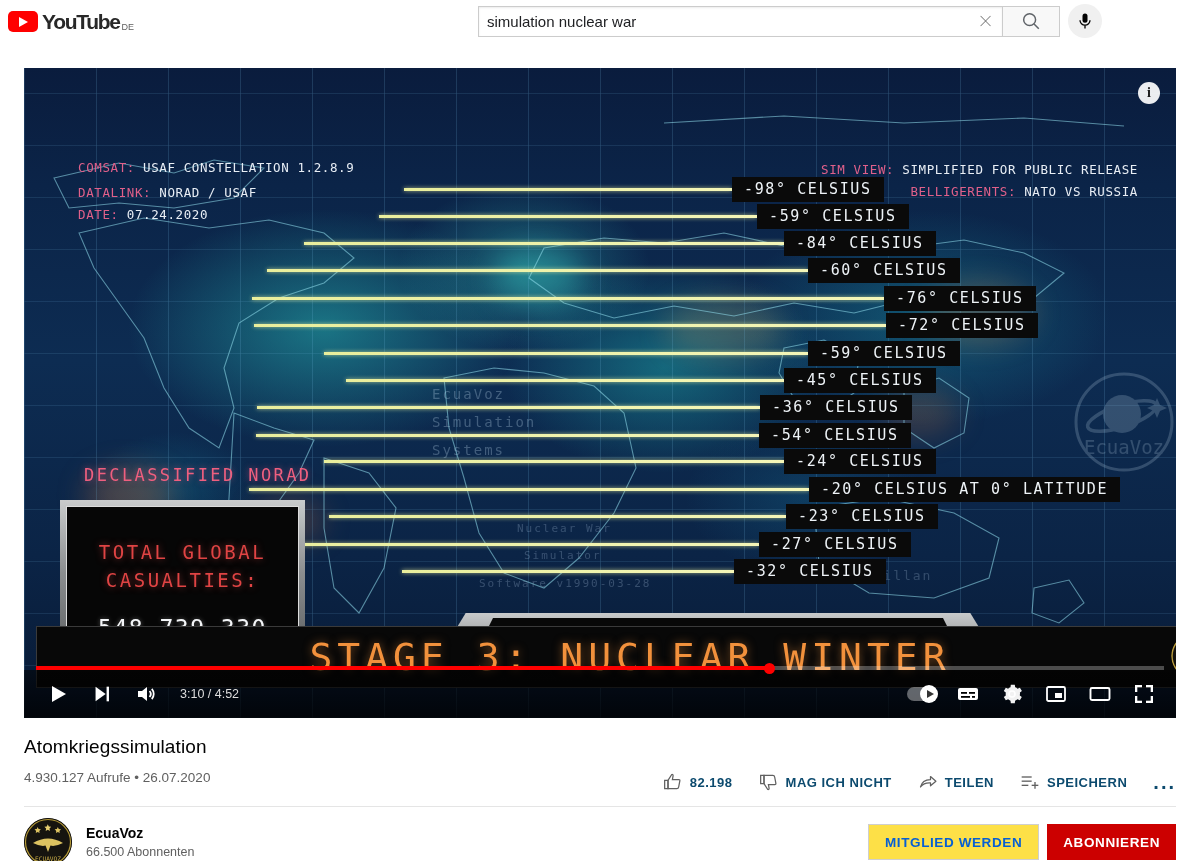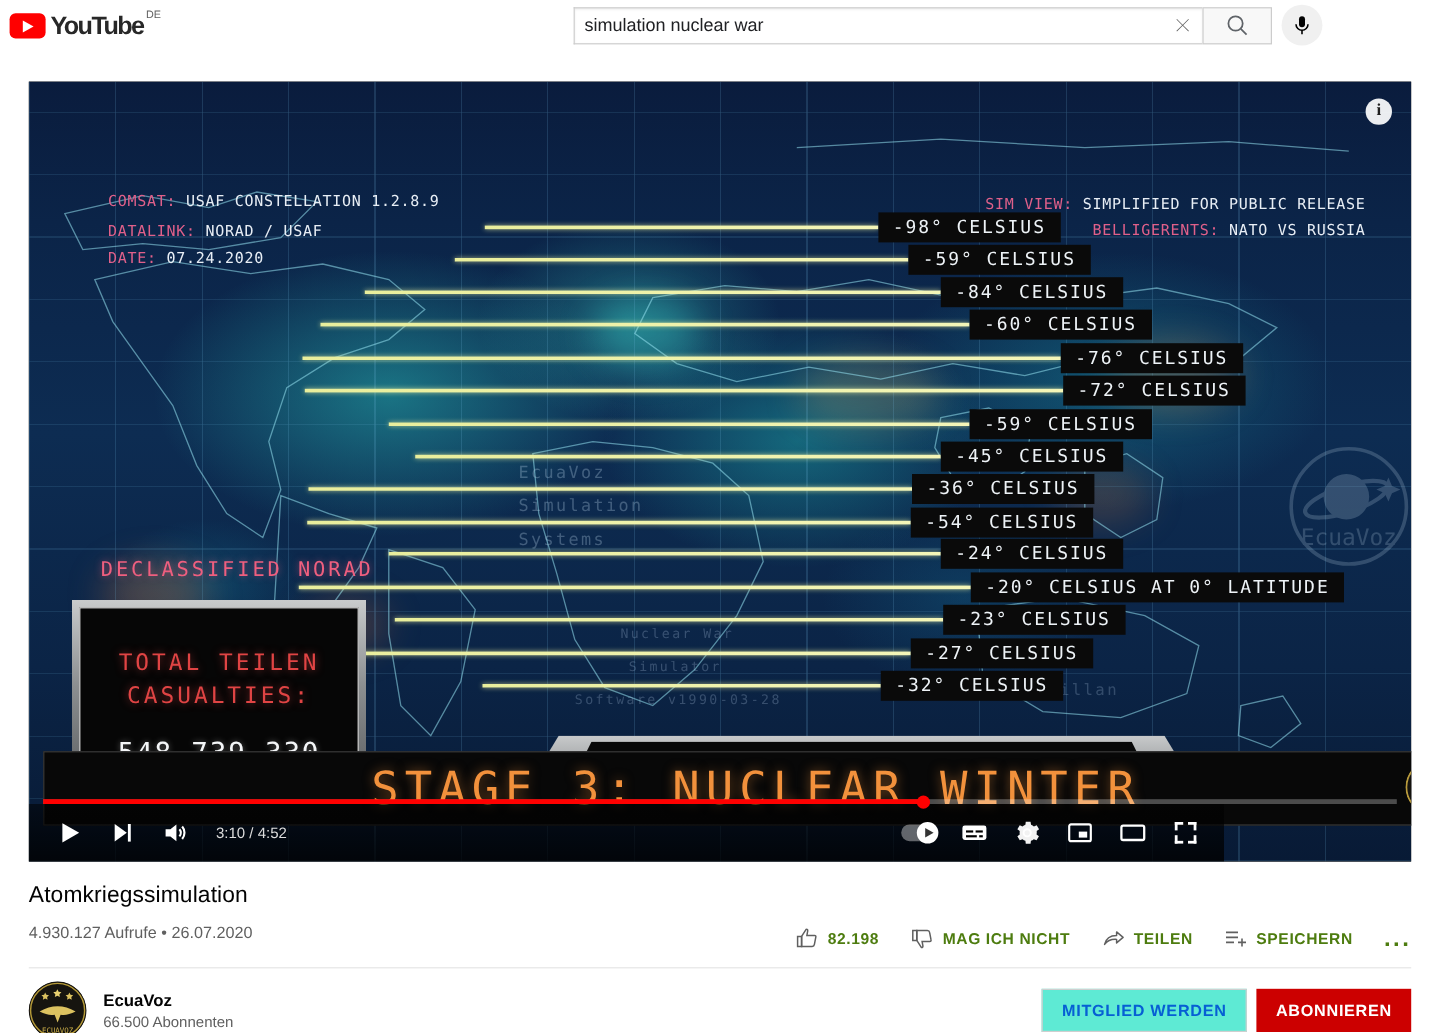--- a/index.html
+++ b/index.html
@@ -28,21 +28,21 @@
     content: ""; position: absolute; left: 11px; top: 5.5px;
     border-left: 9px solid #fff;
     border-top: 5.5px solid transparent;
     border-bottom: 5.5px solid transparent;
   }
   .yt-word {
     font-family: "Liberation Sans", sans-serif;
     font-weight: bold; font-size: 21px; letter-spacing: -1.3px;
     color: #282828; margin-left: 4px; margin-top: 3px;
   }
-  .yt-cc { font-size: 9px; color: #606060; margin-top: 0; margin-left: 2px; letter-spacing: 0; }
+  .yt-cc { font-size: 9px; color: #606060; margin-top: 15px; margin-left: 2px; letter-spacing: 0; }
 
   .search-area {
     position: absolute; left: 478px; top: 4px;
     display: flex; align-items: center;
   }
   .search-box {
     width: 524px; height: 31px;
     border: 1px solid #ccc; border-right: none;
     display: flex; align-items: center;
     background: #fff;
@@ -89,21 +89,21 @@
   .heat-blobs { position: absolute; inset: 0; }
   .blob { position: absolute; border-radius: 50%; filter: blur(14px); }
   .grid-lines { position: absolute; inset: 0; opacity: .33;
     background-image:
       repeating-linear-gradient(90deg, rgba(120,190,230,.55) 0 1px, transparent 1px 72px),
       repeating-linear-gradient(0deg, rgba(120,190,230,.40) 0 1px, transparent 1px 52px);
   }
   .continents { position: absolute; inset: 0; }
 
   .hud-text { position: absolute; font-family: "DejaVu Sans Mono", monospace; white-space: nowrap; }
-  .hud-label { color: #e0608a; margin-left: 12px; }
+  .hud-label { color: #e0608a; }
   .hud-val { color: #e8eef5; }
 
   .tl1 { left: 54px; top: 92px; font-size: 12.5px; letter-spacing: .6px; }
   .tl2 { left: 54px; top: 117px; font-size: 12.5px; letter-spacing: .6px; }
   .tl3 { left: 54px; top: 139px; font-size: 12.5px; letter-spacing: .6px; }
   .tr1 { right: 38px; top: 94px; font-size: 12.5px; letter-spacing: .6px; }
   .tr2 { right: 38px; top: 116px; font-size: 12.5px; letter-spacing: .6px; }
 
   .declassified {
     position: absolute; left: 60px; top: 397px;
@@ -208,21 +208,21 @@
     position: absolute; right: 16px; top: 14px;
     width: 22px; height: 22px; border-radius: 50%;
     background: rgba(255,255,255,.92);
     display: flex; align-items: center; justify-content: center;
     color: #1f1f1f; font-size: 14px; font-weight: bold;
     font-family: "Liberation Serif", serif; cursor: pointer;
   }
 
   
   .controls {
-    position: absolute; left: 0; bottom: 0; width: 996px; height: 48px;
+    position: absolute; left: 0; bottom: 0; width: 1152px; height: 48px;
     background: linear-gradient(180deg, rgba(0,0,0,.55), rgba(0,0,0,.82));
   }
   .progress-track {
     position: absolute; left: 12px; top: -4px; width: 1128px; height: 4px;
     background: rgba(255,255,255,.28);
   }
   .progress-fill { height: 100%; background: #ff0000; }
   .progress-knob {
     position: absolute; top: -3px; width: 11px; height: 11px;
     border-radius: 50%; background: #ff0000; margin-left: -5px;
@@ -256,21 +256,21 @@
   .meta { position: absolute; left: 24px; top: 736px; width: 1152px; }
   .video-title { font-size: 19px; color: #030303; font-weight: normal; letter-spacing: .1px; }
   .video-subline { font-size: 13.5px; color: #606060; margin-top: 12px; }
 
   .actions {
     position: absolute; right: 0; top: 36px;
     display: flex; align-items: center;
   }
   .action-item {
     display: flex; align-items: center; margin-left: 26px; cursor: pointer;
-    color: #4d7c0f; font-size: 13px; font-weight: bold; letter-spacing: .5px;
+    color: #0c4a6e; font-size: 13px; font-weight: bold; letter-spacing: .5px;
   }
   .action-item .lbl { margin-left: 7px; }
 
   .divider { position: absolute; left: 24px; top: 806px; width: 1152px; height: 1px; background: #e5e5e5; }
 
   .channel-row {
     position: absolute; left: 24px; top: 818px; width: 1152px;
     display: flex; align-items: center;
   }
   .avatar {
@@ -278,21 +278,21 @@
     background: radial-gradient(circle at 50% 40%, #3a3526, #141210 72%);
     position: relative; flex: none; cursor: pointer; overflow: hidden;
   }
   .channel-info { margin-left: 14px; }
   .channel-name { font-size: 14px; color: #030303; font-weight: bold; cursor: pointer; }
   .channel-subs { font-size: 12.5px; color: #606060; margin-top: 4px; }
   .channel-btns { margin-left: auto; display: flex; align-items: center; }
   .btn-member {
     height: 36px; padding: 0 16px; border: 1px solid #cfcfcf;
     color: #065fd4; font-size: 13.5px; font-weight: bold; letter-spacing: .6px;
-    display: flex; align-items: center; background: #5eead4; cursor: pointer;
+    display: flex; align-items: center; background: #fde047; cursor: pointer;
   }
   .btn-subscribe {
     height: 36px; padding: 0 16px; background: #cc0000; color: #fff;
     font-size: 13.5px; font-weight: bold; letter-spacing: .6px;
     display: flex; align-items: center; margin-left: 8px; cursor: pointer; border: none;
   }
 </style>
 </head>
 <body>
 
@@ -464,21 +464,21 @@
           <div class="temp-line" style="width: 332px;"></div>
           <div class="temp-box">-32° CELSIUS</div>
         </div>
       </div>
 
     <div class="declassified">DECLASSIFIED NORAD</div>
 
     <div class="casualty-frame">
       <div class="casualty-screen">
         <div class="cas-title">
-          <div>TOTAL TEILEN</div>
+          <div>TOTAL GLOBAL</div>
           <div>CASUALTIES:</div>
         </div>
         <div class="cas-num">548,739,330</div>
       </div>
     </div>
 
     <div class="elapsed-wrap">
       <div class="elapsed-bezel"></div>
       <div class="elapsed-screen">
         <span class="elapsed-label">ELAPSED TIME:</span>

